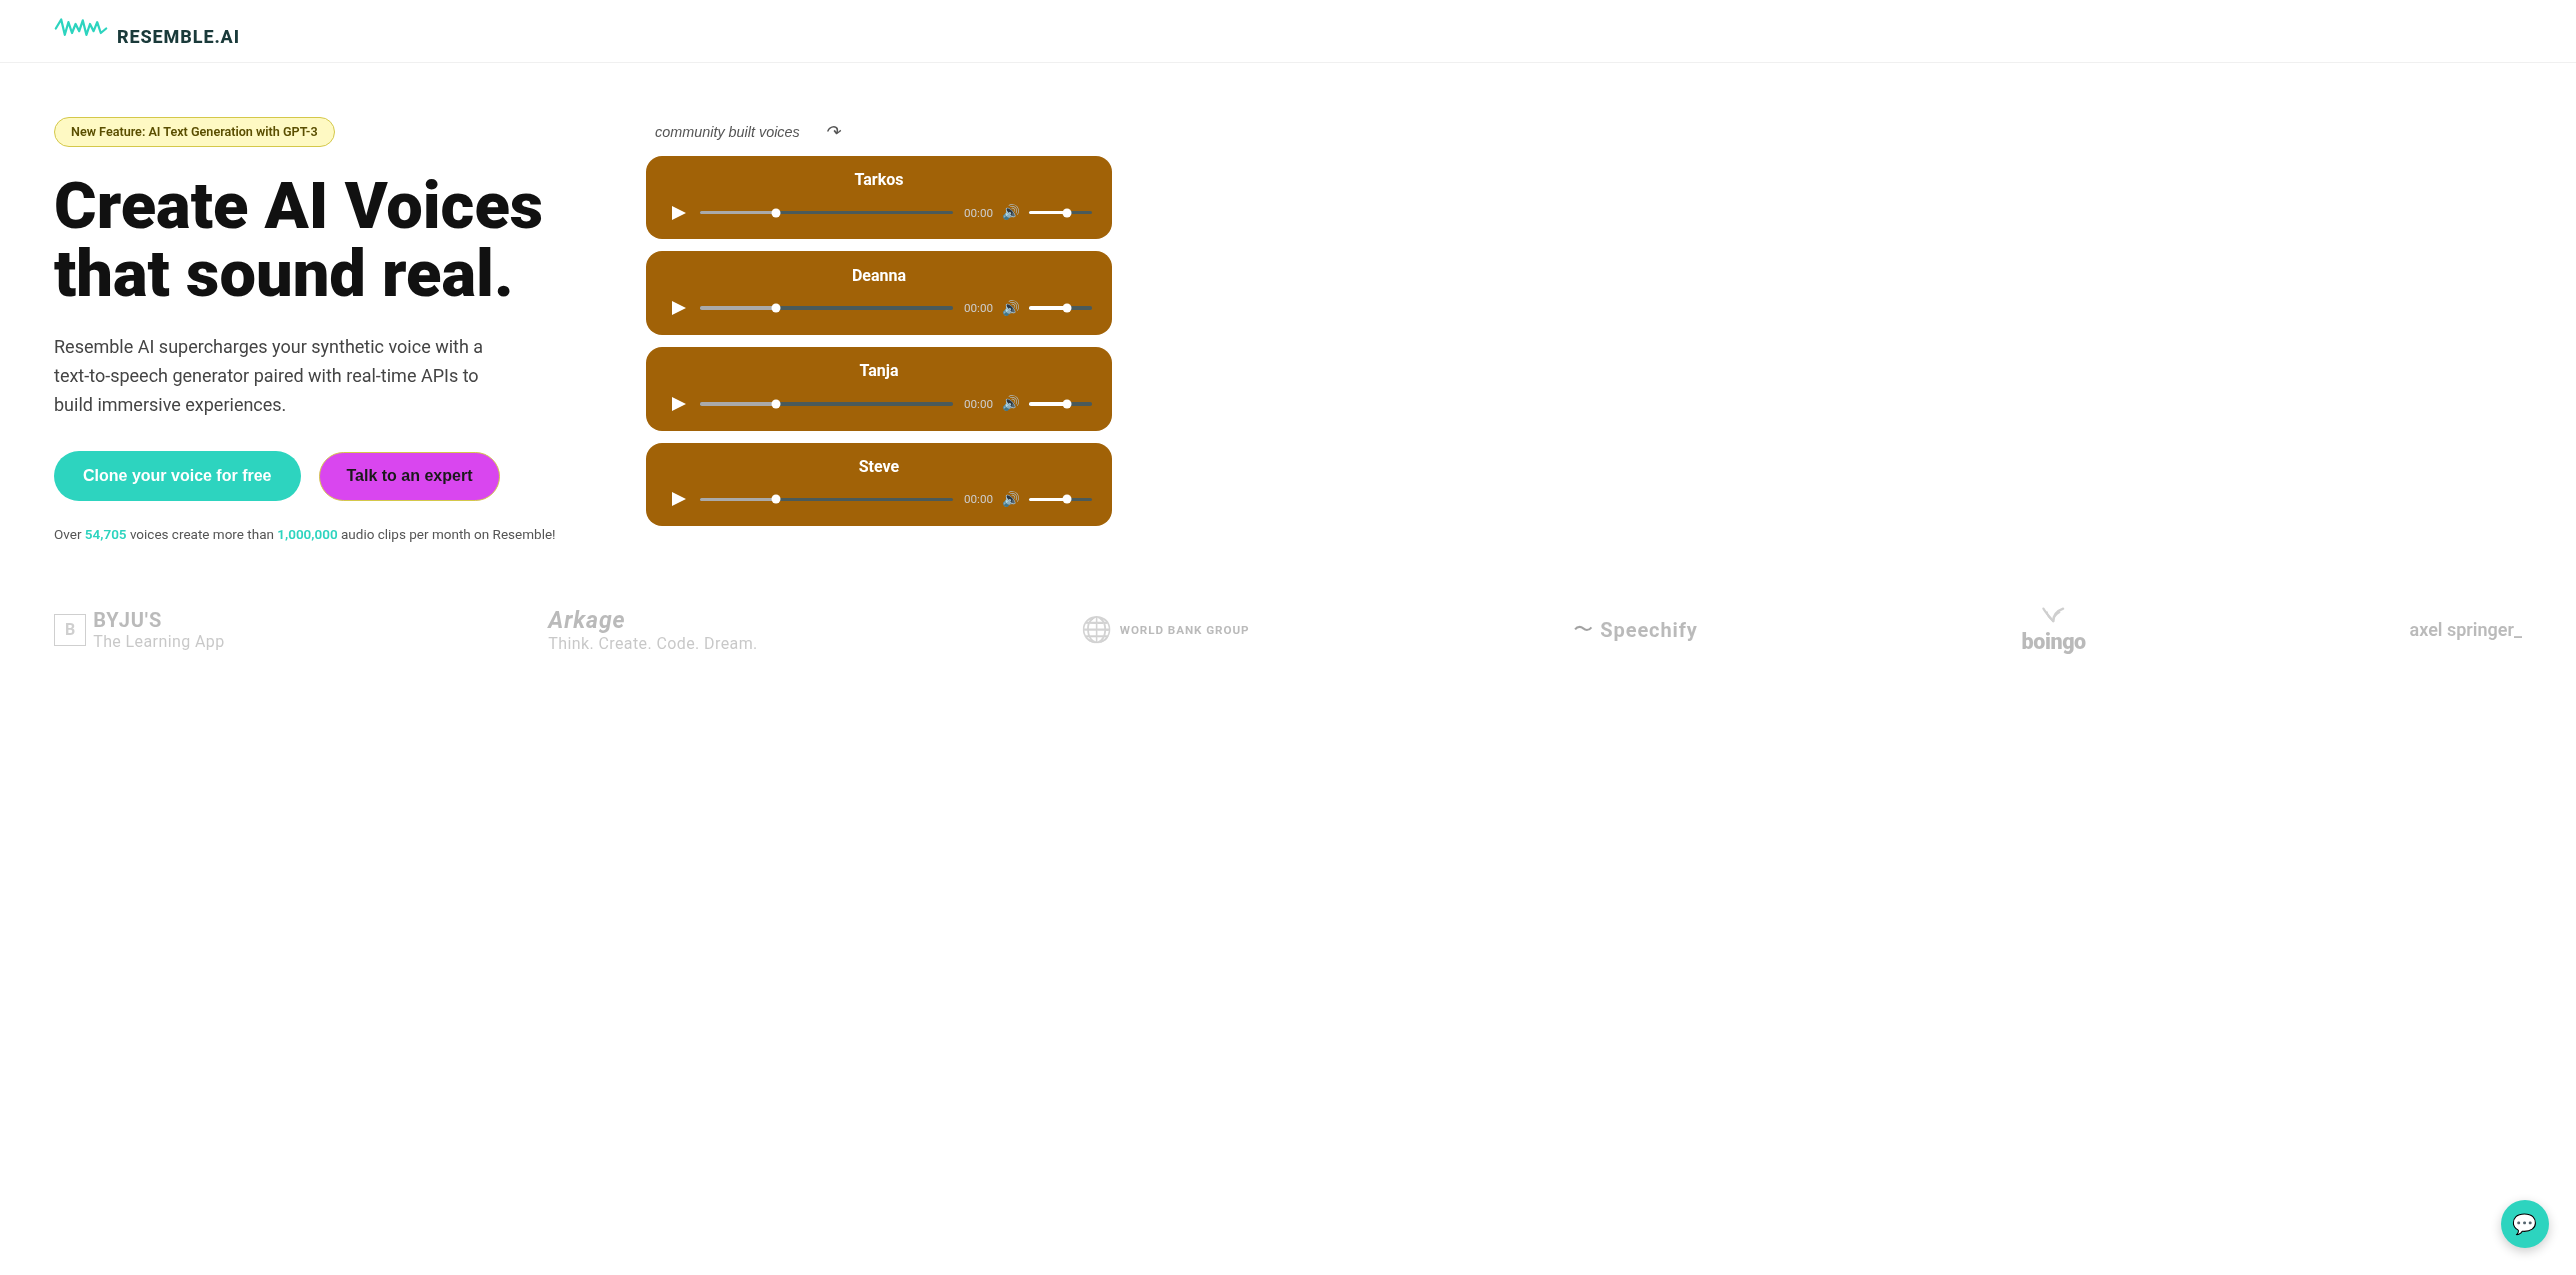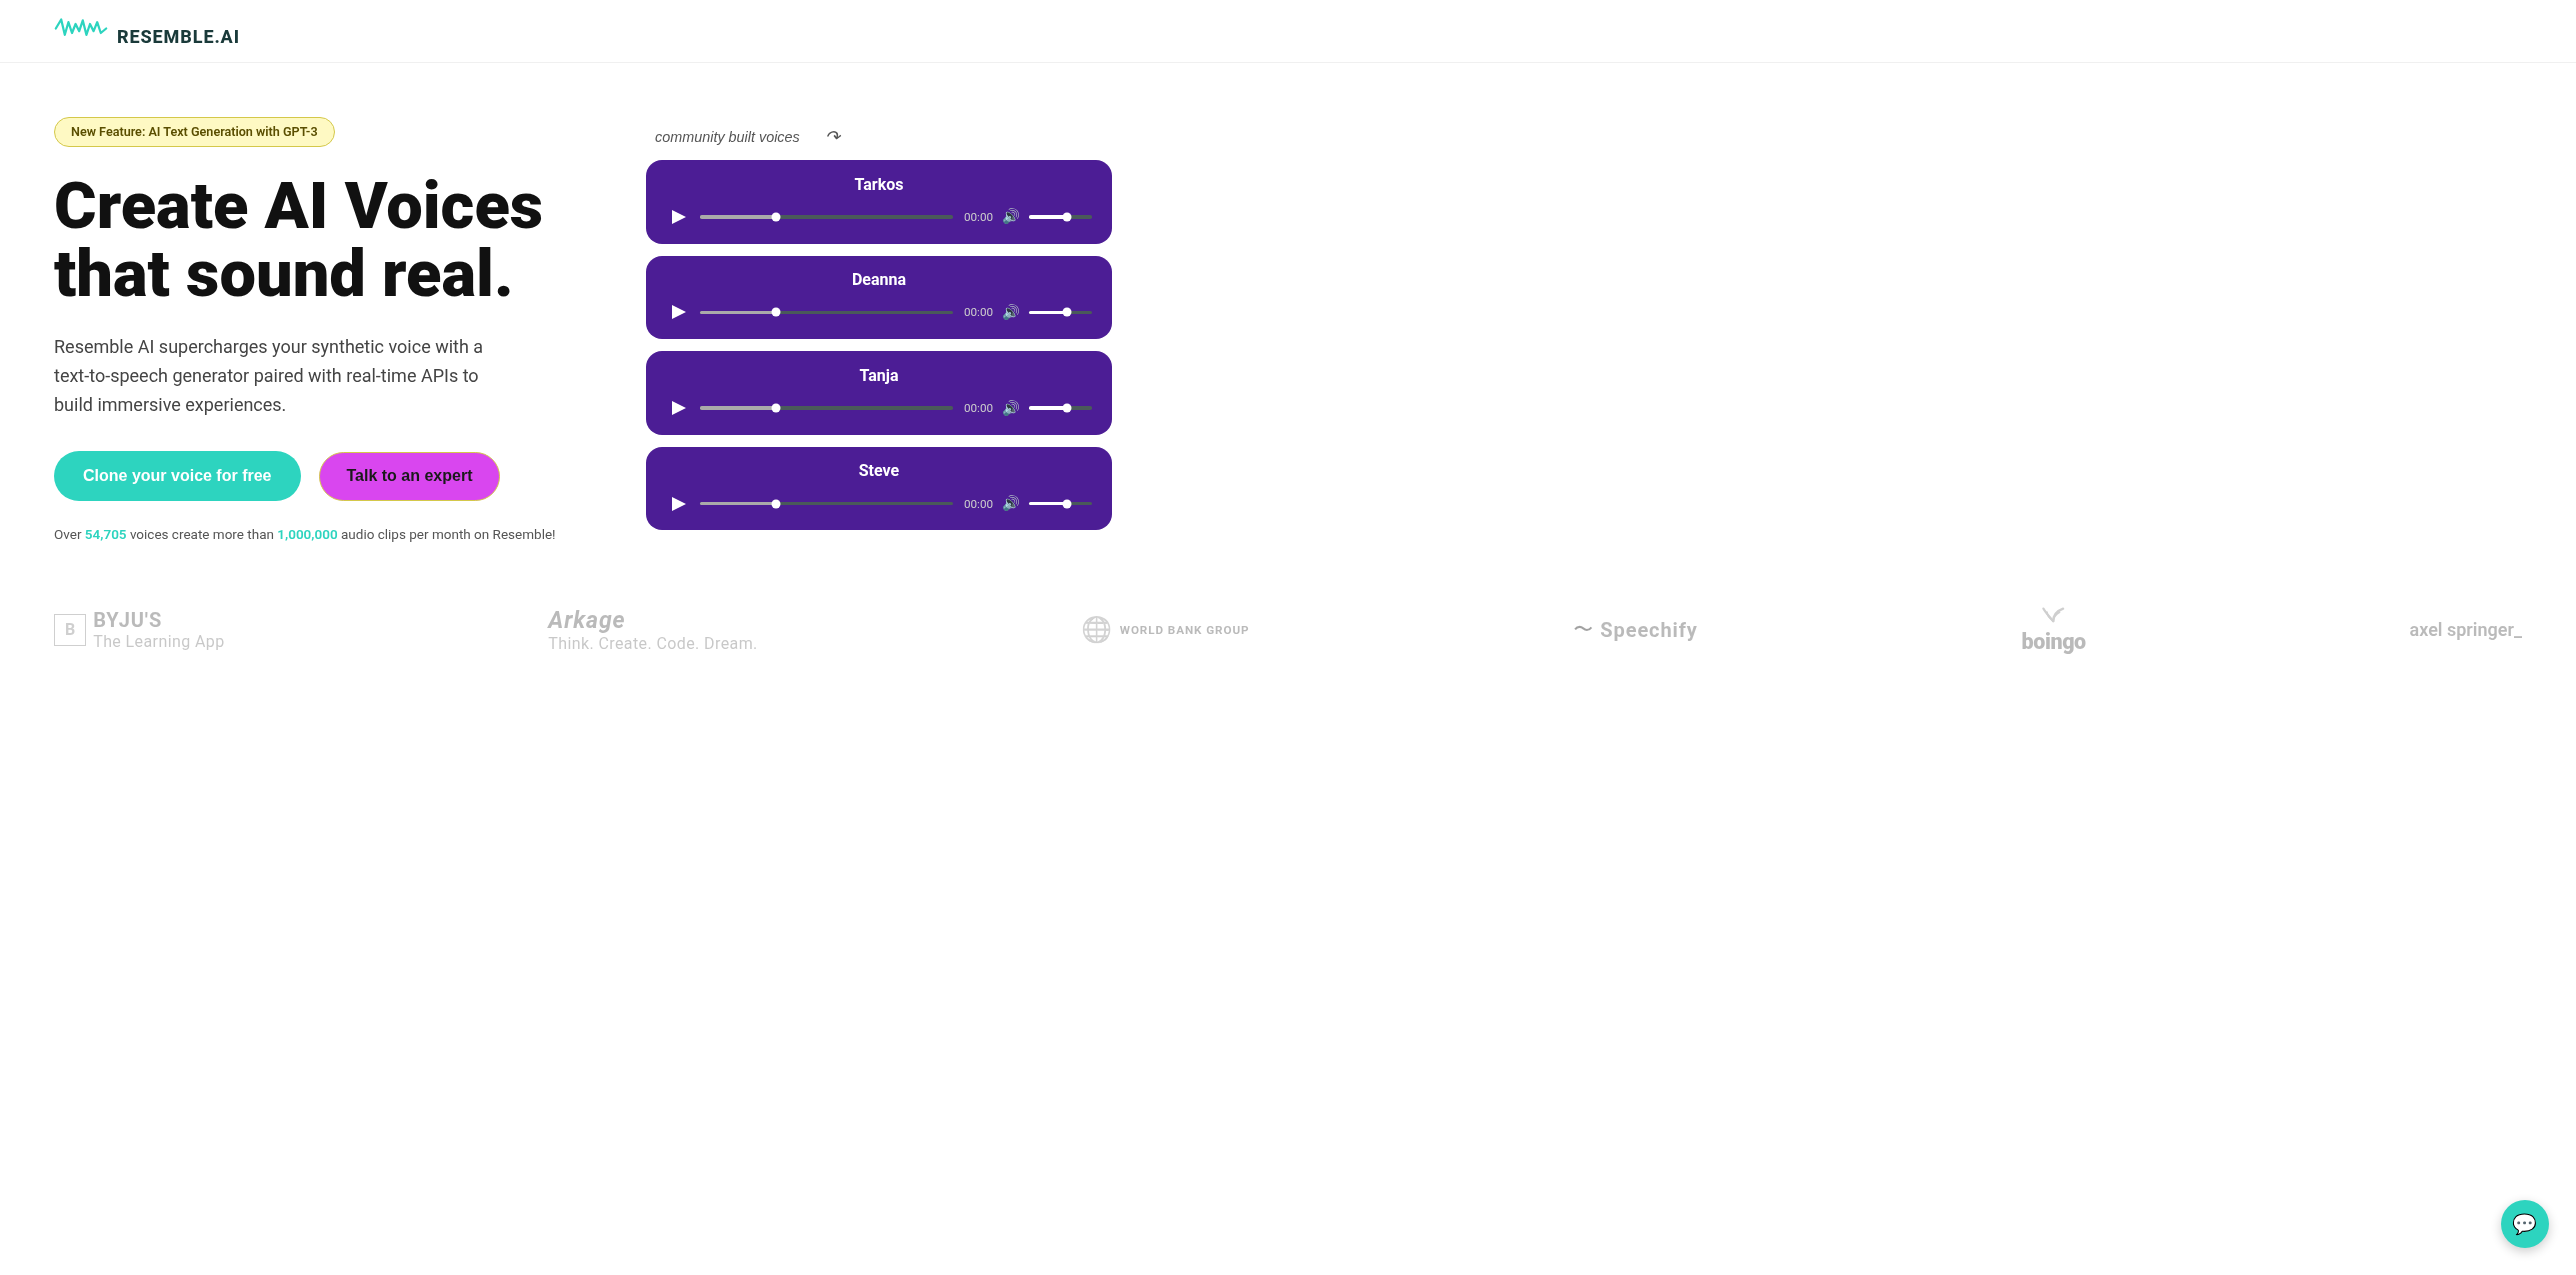--- a/index.html
+++ b/index.html
@@ -53,21 +53,21 @@
       font-size: 13.5px;
       font-weight: 700;
       letter-spacing: 0.9px;
       cursor: pointer;
       border-radius: 3.6px;
     }
 
     
     .hero {
       display: flex;
-      align-items: flex-end;
+      align-items: center;
       padding: 54px 54px 36px 54px;
       gap: 54px;
     }
     .hero-left {
       flex: 1;
       max-width: 538px;
     }
     .hero-right {
       flex: 1;
       max-width: 466px;
@@ -156,21 +156,21 @@
       align-items: center;
       gap: 25px;
     }
     .community-arrow {
       font-size: 18px;
       color: #555;
     }
 
     
     .audio-card {
-      background: #4c1d95;
+      background: #a16207;
       border-radius: 16px;
       padding: 14.4px 20px;
       margin-bottom: 12px;
       color: #fff;
     }
     .audio-card-name {
       font-size: 16px;
       font-weight: 700;
       text-align: center;
       margin-bottom: 10.8px;

